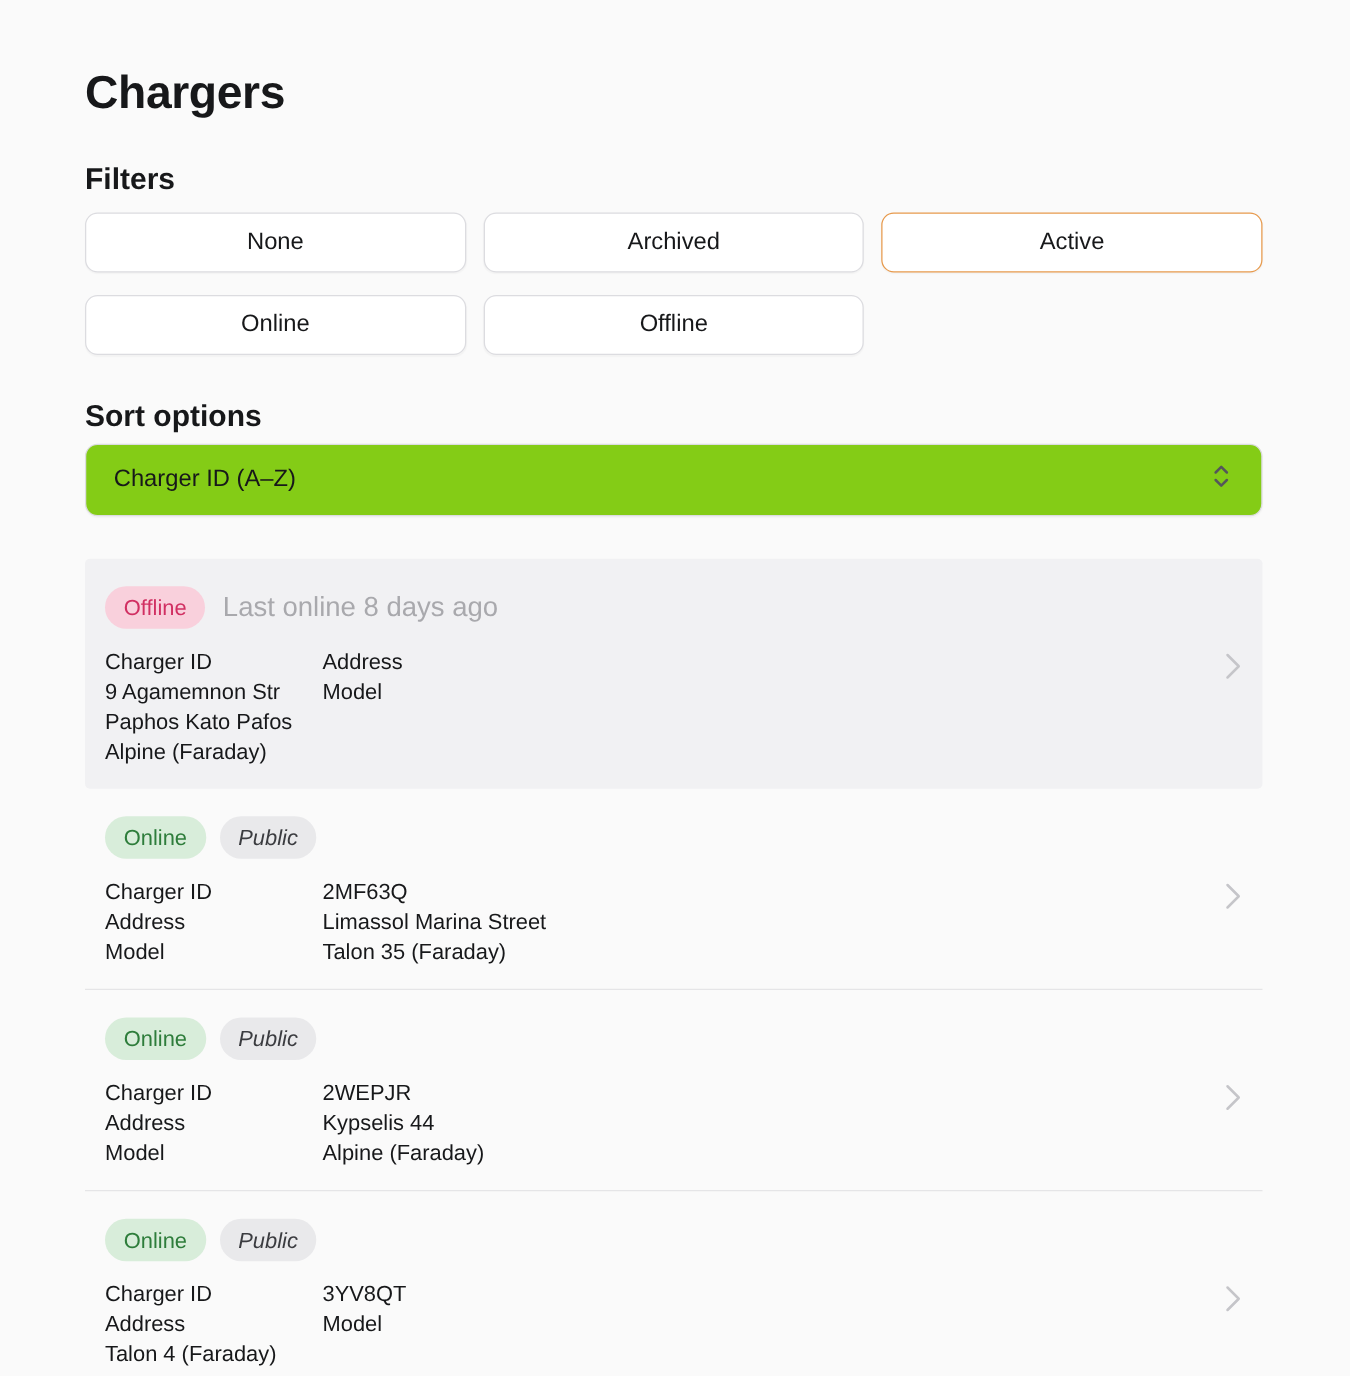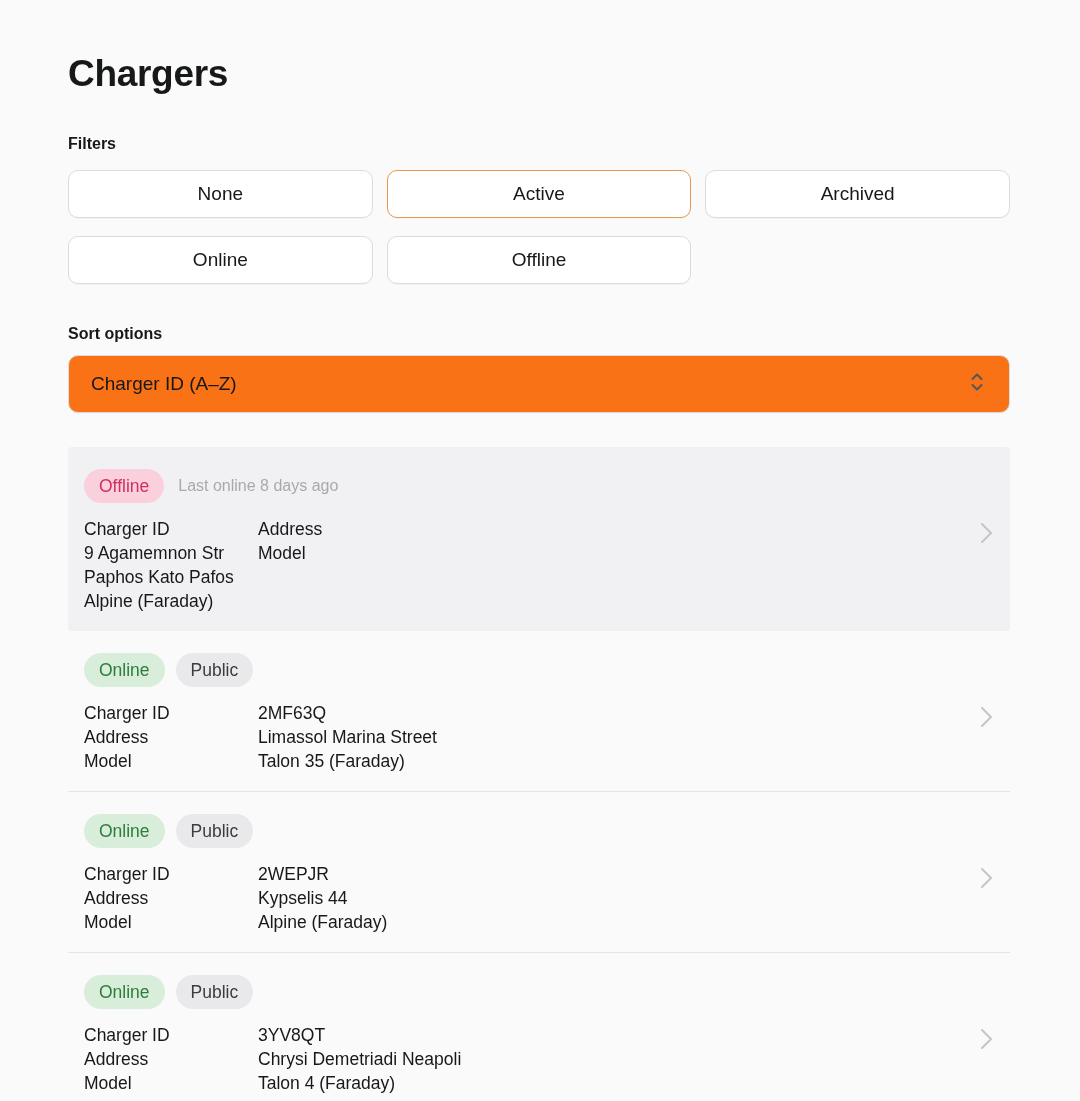--- a/index.html
+++ b/index.html
@@ -24,21 +24,21 @@
   }
   .page{padding:0 70px 0 68px;}
   h1.title{
     margin-top:52px;
     font-size:37px;
     font-weight:700;
     letter-spacing:-0.3px;
     line-height:44px;
   }
   .section-label{
-    font-size:16px;
+    font-size:24px;
     font-weight:700;
     line-height:24px;
   }
   .filters-label{margin-top:36px;}
   .filter-grid{
     margin-top:14px;
     display:grid;
     grid-template-columns:repeat(3,1fr);
     column-gap:14px;
     row-gap:18px;
@@ -56,21 +56,21 @@
     cursor:pointer;
     box-shadow:0 1px 1px rgba(0,0,0,0.03);
   }
   .filter-btn.selected{
     border:1.5px solid var(--accent);
   }
   .sort-label{margin-top:38px;}
   .select{
     margin-top:9px;
     height:58px;
-    background:#f97316;
+    background:#84cc16;
     border:1px solid var(--border);
     border-radius:10px;
     display:flex;
     align-items:center;
     justify-content:space-between;
     padding:0 22px 0 22px;
     font-size:19px;
     cursor:pointer;
     box-shadow:0 1px 1px rgba(0,0,0,0.03);
   }
@@ -96,23 +96,23 @@
   .badge{
     display:inline-flex;
     align-items:center;
     height:34px;
     padding:0 15px;
     border-radius:17px;
     font-size:17.5px;
   }
   .badge.offline{background:var(--offline-bg);color:var(--offline-text);}
   .badge.online{background:var(--online-bg);color:var(--online-text);}
-  .badge.public{background:var(--public-bg);color:var(--public-text);}
+  .badge.public{background:var(--public-bg);color:var(--public-text);font-style:italic;}
   .note{
-    font-size:16px;
+    font-size:22px;
     color:var(--muted);
     margin-left:3px;
   }
   .detail-rows{
     margin-top:14px;
     display:grid;
     grid-template-columns:174px 1fr;
     row-gap:0;
     font-size:17.5px;
     line-height:24px;
@@ -128,25 +128,25 @@
 <body>
 
 <div class="page">
   <h1 class="title">Chargers</h1>
 
   <div class="section-label filters-label">Filters</div>
   <div class="filter-grid">
       <button class="filter-btn">
     <span>None</span>
   </button>
+      <button class="filter-btn">
+    <span>Archived</span>
+  </button>
       <button class="filter-btn selected">
     <span>Active</span>
-  </button>
-      <button class="filter-btn">
-    <span>Archived</span>
   </button>
       <button class="filter-btn">
     <span>Online</span>
   </button>
       <button class="filter-btn">
     <span>Offline</span>
   </button>
     </div>
 
   <div class="section-label sort-label">Sort options</div>
@@ -223,21 +223,20 @@
       <div class="card">
     <div class="badge-row">
       <span class="badge online">Online</span>
       <span class="badge public">Public</span>
 
     </div>
     <div class="detail-rows">
       <span class="lbl">Charger ID</span>
       <span class="val">3YV8QT</span>
       <span class="lbl">Address</span>
-      <span class="val">Chrysi Demetriadi Neapoli</span>
       <span class="lbl">Model</span>
       <span class="val">Talon 4 (Faraday)</span>
     </div>
     <span class="card-chevron">
       <svg width="24" height="28" viewBox="0 0 24 28" fill="none">
         <polyline points="8,5 17,14 8,23" stroke="#c5c5c9" stroke-width="2" stroke-linecap="round" stroke-linejoin="round"></polyline>
       </svg>
     </span>
   </div>
     </div>

